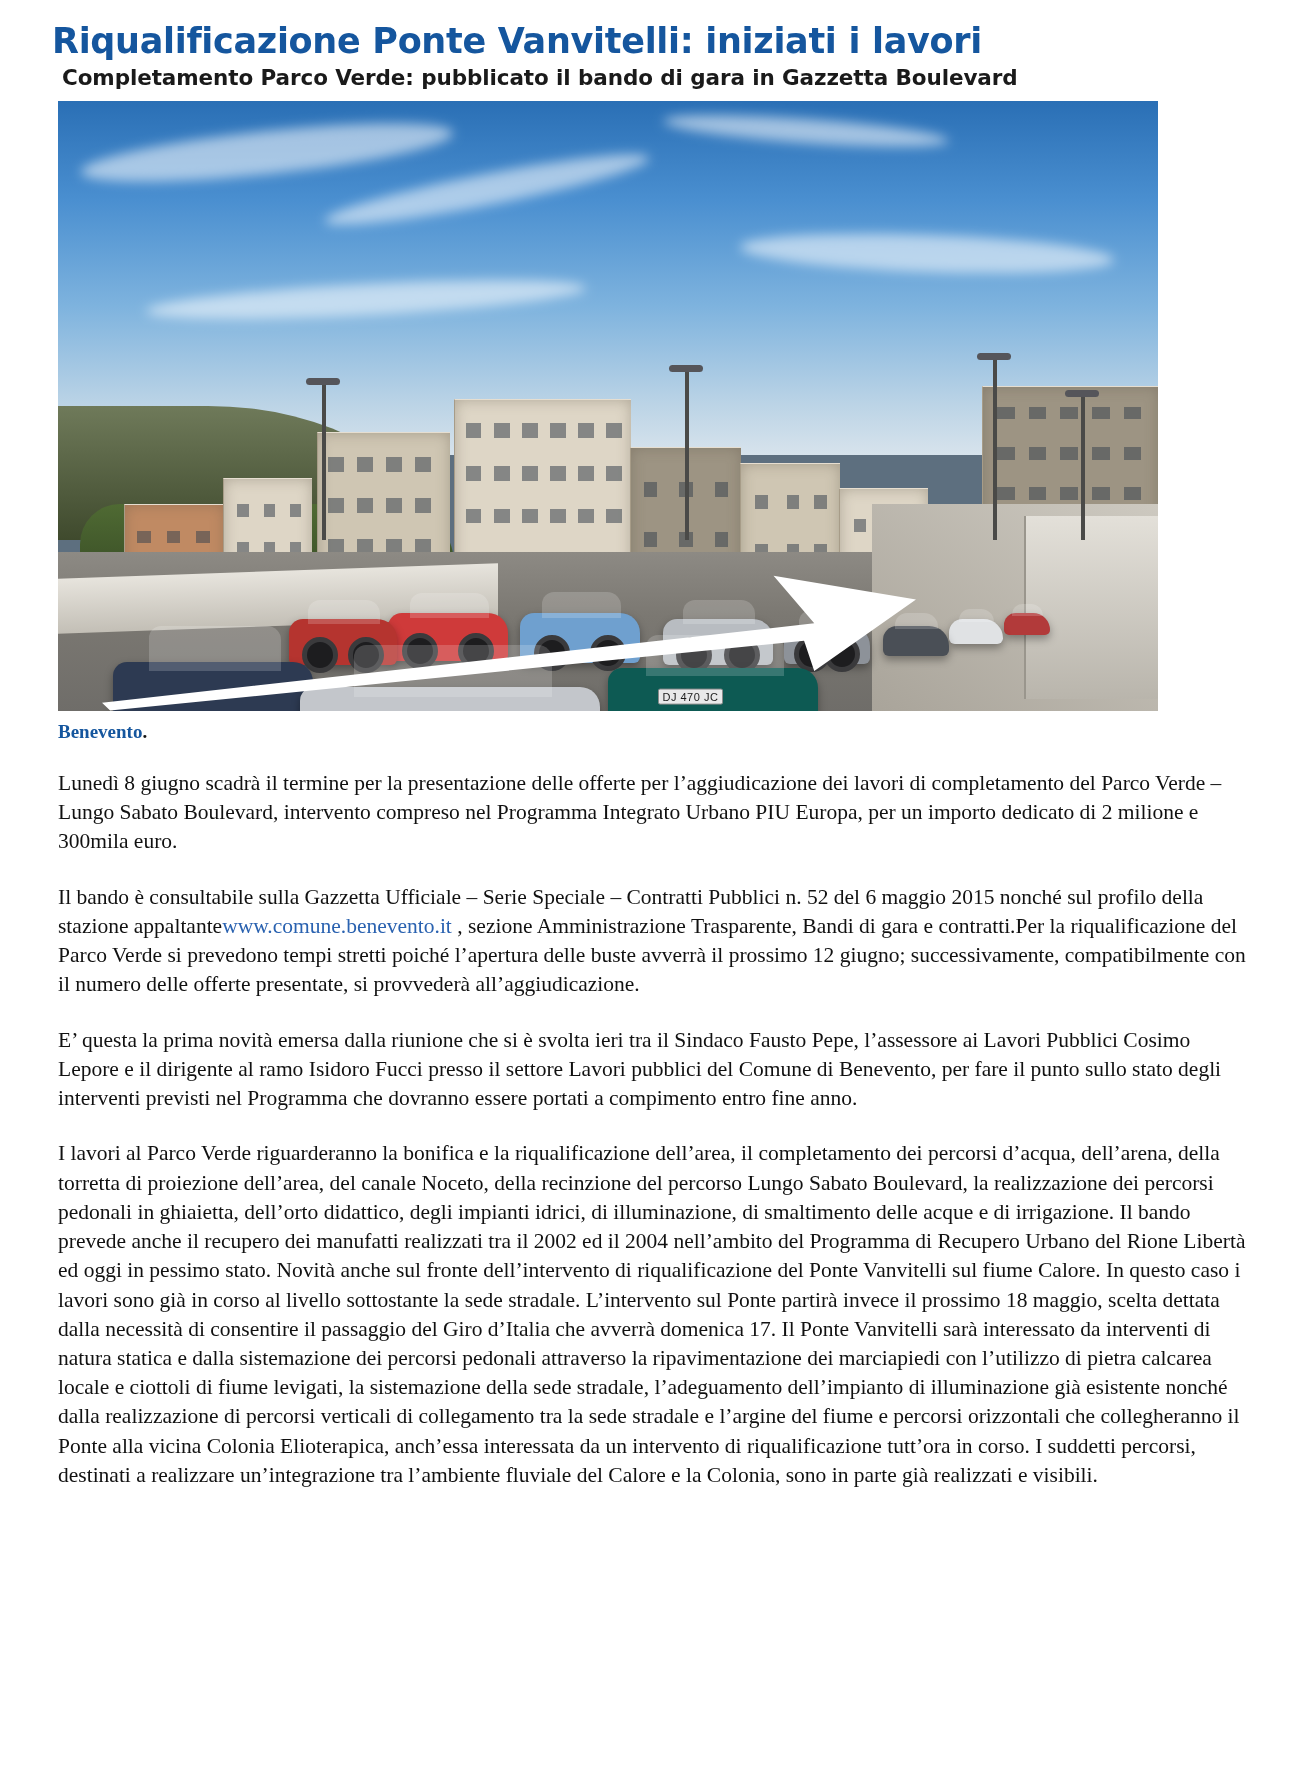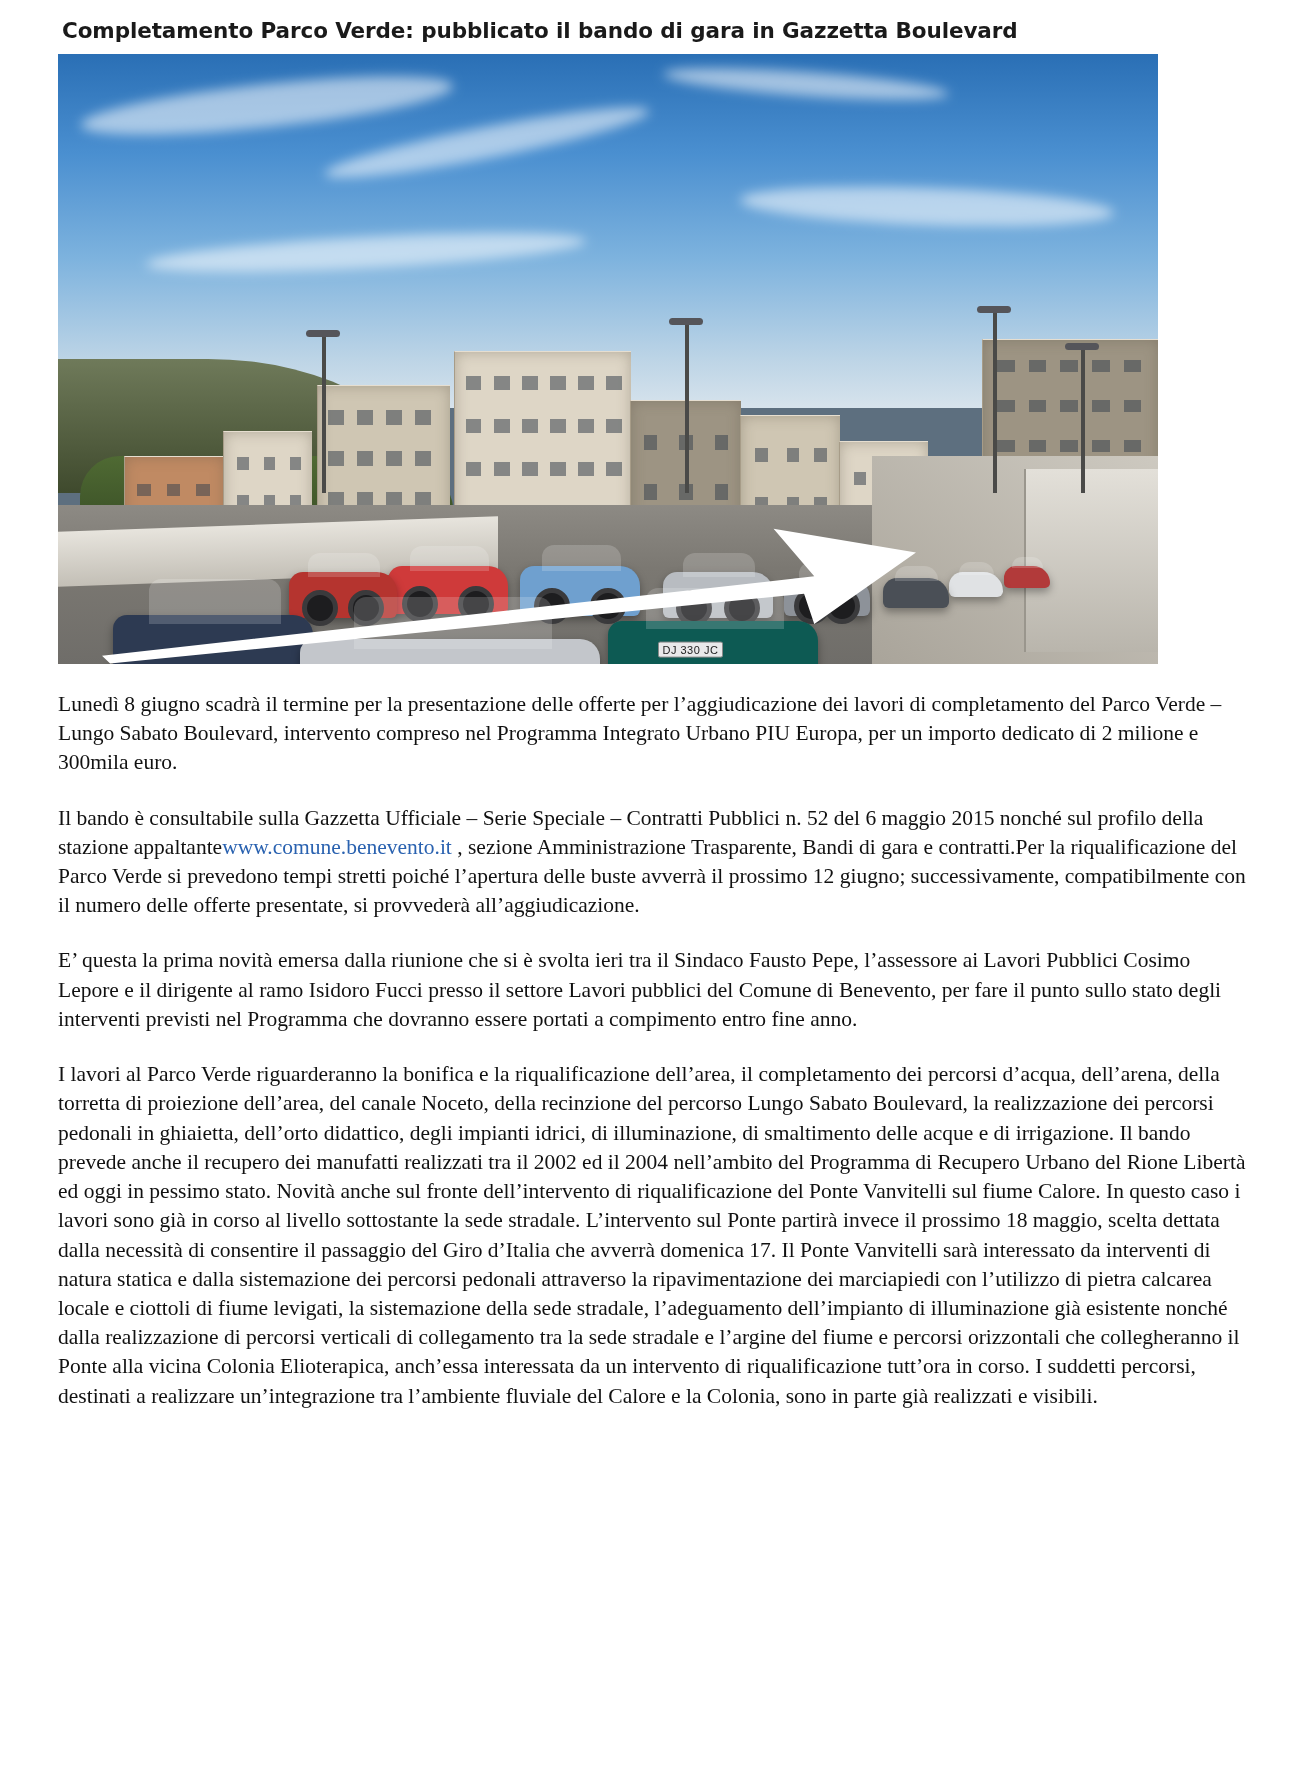--- a/index.html
+++ b/index.html
@@ -189,20 +189,21 @@
   .body a {
     color: #2a62b0;
     text-decoration: none;
   }
 </style>
 </head>
 <body>
 
 <div class="page">
 
+  <h1 class="headline">Riqualificazione Ponte Vanvitelli: iniziati i lavori</h1>
   <h2 class="subhead">Completamento Parco Verde: pubblicato il bando di gara in Gazzetta Boulevard</h2>
 
   <figure class="figure">
     <div class="photo">
       <div class="sky"></div>
       <div class="cloud c1"></div>
       <div class="cloud c2"></div>
       <div class="cloud c3"></div>
       <div class="cloud c4"></div>
       <div class="cloud c5"></div>
@@ -367,28 +368,31 @@
       <div class="car" style="left:50%; top:93%; width:210px; height:80px; background:#0d5a53;">
           <span class="roof"></span>
         </div>
       <div class="car" style="left:5%; top:92%; width:200px; height:86px; background:#2d3a52;">
           <span class="roof"></span>
         </div>
       <div class="car" style="left:22%; top:96%; width:300px; height:100px; background:#c3c6cb;">
           <span class="roof"></span>
         </div>
 
-      <div style="position:absolute; left:54.5%; top:100%; transform:translateY(-140%); background:#e9e9ea; border:1px solid #8a8a8a; border-radius:2px; padding:1px 4px; font-family:'Liberation Sans', sans-serif; font-size:11px; color:#1b1b1b; letter-spacing:0.5px;">DJ 330 JC</div>
+      <div style="position:absolute; left:54.5%; top:100%; transform:translateY(-140%); background:#e9e9ea; border:1px solid #8a8a8a; border-radius:2px; padding:1px 4px; font-family:'Liberation Sans', sans-serif; font-size:11px; color:#1b1b1b; letter-spacing:0.5px;">DJ 470 JC</div>
 
       <svg class="arrow" viewBox="0 0 800 200" preserveAspectRatio="none">
         <polygon points="0,190 700,90 660,30 800,60 700,150 690,112 8,200" fill="#ffffff"></polygon>
       </svg>
     </div>
   </figure>
 
+  <div class="caption">
+    <span>Benevento</span><span class="dot">.</span>
+  </div>
 
   <div class="body">
     <p>Lunedì 8 giugno scadrà il termine per la presentazione delle offerte per l’aggiudicazione dei lavori di completamento del Parco Verde – Lungo Sabato Boulevard, intervento compreso nel Programma Integrato Urbano PIU Europa, per un importo dedicato di 2 milione e 300mila euro.</p>
     <p><span>Il bando è consultabile sulla Gazzetta Ufficiale – Serie Speciale – Contratti Pubblici n. 52 del 6 maggio 2015 nonché sul profilo della stazione appaltante</span><a href="#">www.comune.benevento.it</a><span> , sezione Amministrazione Trasparente, Bandi di gara e contratti.Per la riqualificazione del Parco Verde si prevedono tempi stretti poiché l’apertura delle buste avverrà il prossimo 12 giugno; successivamente, compatibilmente con il numero delle offerte presentate, si provvederà all’aggiudicazione.</span></p>
     <p>E’ questa la prima novità emersa dalla riunione che si è svolta ieri tra il Sindaco Fausto Pepe, l’assessore ai Lavori Pubblici Cosimo Lepore e il dirigente al ramo Isidoro Fucci presso il settore Lavori pubblici del Comune di Benevento, per fare il punto sullo stato degli interventi previsti nel Programma che dovranno essere portati a compimento entro fine anno.</p>
     <p>I lavori al Parco Verde riguarderanno la bonifica e la riqualificazione dell’area, il completamento dei percorsi d’acqua, dell’arena, della torretta di proiezione dell’area, del canale Noceto, della recinzione del percorso Lungo Sabato Boulevard, la realizzazione dei percorsi pedonali in ghiaietta, dell’orto didattico, degli impianti idrici, di illuminazione, di smaltimento delle acque e di irrigazione. Il bando prevede anche il recupero dei manufatti realizzati tra il 2002 ed il 2004 nell’ambito del Programma di Recupero Urbano del Rione Libertà ed oggi in pessimo stato. Novità anche sul fronte dell’intervento di riqualificazione del Ponte Vanvitelli sul fiume Calore. In questo caso i lavori sono già in corso al livello sottostante la sede stradale. L’intervento sul Ponte partirà invece il prossimo 18 maggio, scelta dettata dalla necessità di consentire il passaggio del Giro d’Italia che avverrà domenica 17. Il Ponte Vanvitelli sarà interessato da interventi di natura statica e dalla sistemazione dei percorsi pedonali attraverso la ripavimentazione dei marciapiedi con l’utilizzo di pietra calcarea locale e ciottoli di fiume levigati, la sistemazione della sede stradale, l’adeguamento dell’impianto di illuminazione già esistente nonché dalla realizzazione di percorsi verticali di collegamento tra la sede stradale e l’argine del fiume e percorsi orizzontali che collegheranno il Ponte alla vicina Colonia Elioterapica, anch’essa interessata da un intervento di riqualificazione tutt’ora in corso. I suddetti percorsi, destinati a realizzare un’integrazione tra l’ambiente fluviale del Calore e la Colonia, sono in parte già realizzati e visibili.</p>
   </div>
 
 </div>
 

